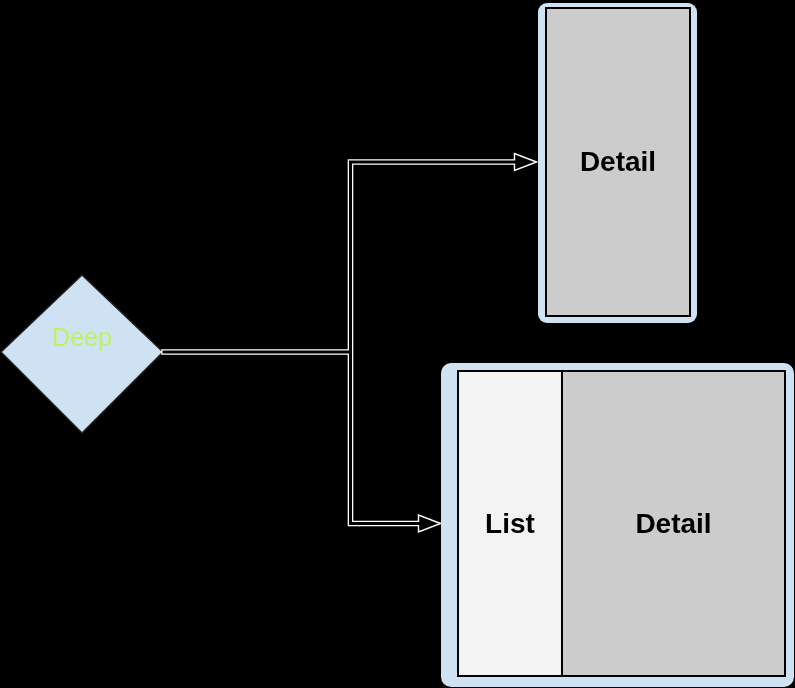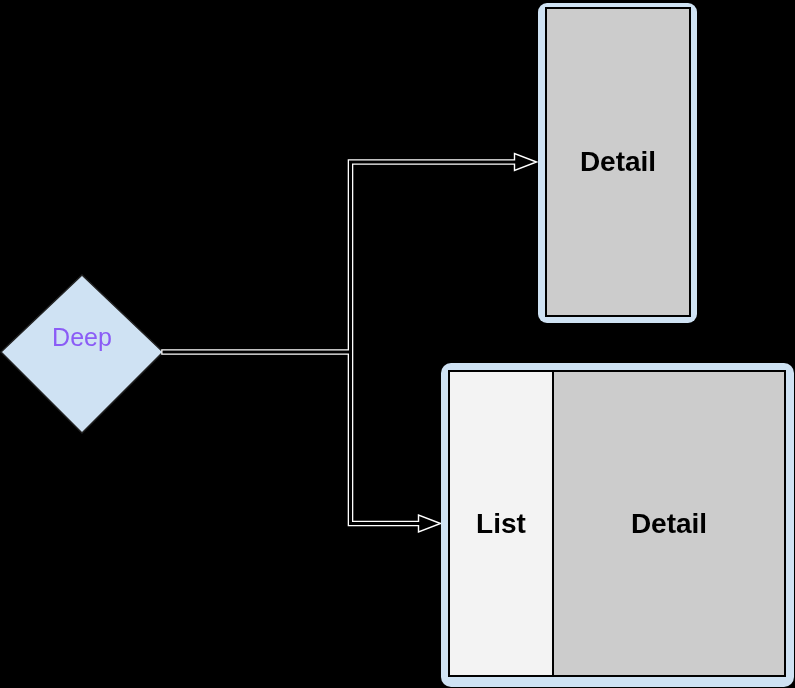--- a/index.html
+++ b/index.html
@@ -23,21 +23,21 @@
     height: 688px;
   }
   .diamond-label {
     position: absolute;
     left: 12px;
     top: 322px;
     width: 140px;
     text-align: center;
     font-size: 25px;
     line-height: 30px;
-    color: #8b5cf6;
+    color: #bef264;
   }
   .frame {
     position: absolute;
     background: #cfe2f3;
     box-sizing: border-box;
     font-weight: bold;
   }
   .frame-phone {
     left: 538px;
     top: 3px;
@@ -55,21 +55,21 @@
     display: flex;
     align-items: center;
     justify-content: center;
   }
   .frame-tablet {
     left: 441px;
     top: 363px;
     width: 353px;
     height: 324px;
     border-radius: 10px;
-    padding: 7px 8px 10px 7px;
+    padding: 7px 8px 10px 16px;
   }
   .frame-tablet .screen-split {
     width: 100%;
     height: 100%;
     box-sizing: border-box;
     border: 2px solid #000000;
     display: flex;
     flex-direction: row;
     background: #cccccc;
   }

